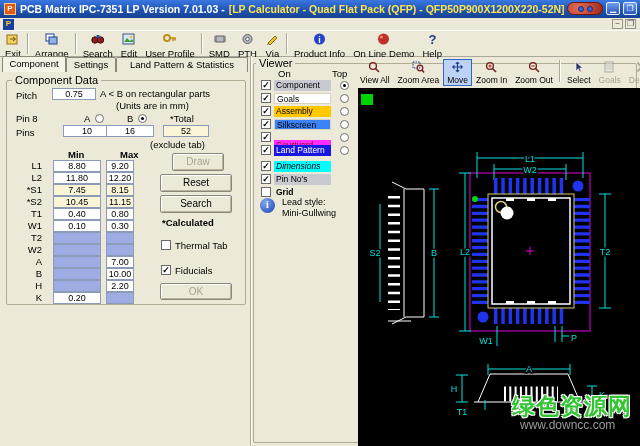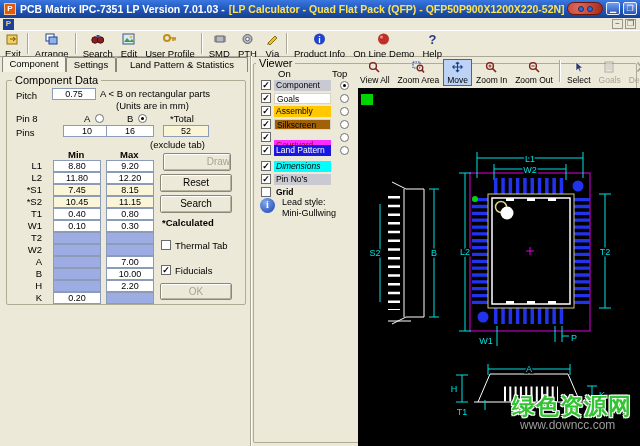--- a/index.html
+++ b/index.html
@@ -41,21 +41,21 @@
   .groupbox { position:absolute; border:1px solid #b0ac94; border-radius:2px; }
   .group-label { position:absolute; background:#ece9d8; padding:0 3px; font-size:11px; z-index:2; }
 
   .lbl { position:absolute; font-size:9.5px; white-space:nowrap; }
   .lbl.b { font-weight:bold; }
   .field { position:absolute; height:12px; background:#fff; border:1px solid #8c9cb8; font-size:9px; line-height:10px; text-align:center; }
   .field.calc { background:#fbf5d8; }
   .field.off  { background:#9dace2; }
 
   .cmin { left:53px; width:48px; }
-  .cmax { left:106px; width:48px;text-align:center; }
+  .cmax { left:106px; width:28px;text-align:center; }
   .rlab { left:8px; width:34px; text-align:right; }
   .r0{top:160px}.r1{top:172px}.r2{top:184px}.r3{top:196px}.r4{top:208px}.r5{top:220px}
   .r6{top:232px}.r7{top:244px}.r8{top:256px}.r9{top:268px}.r10{top:280px}.r11{top:292px}
 
   .btn { position:absolute; background:#ece9d8; border:1px solid #8a877a; border-radius:2px;
     box-shadow:inset 1px 1px 0 #fff, inset -1px -1px 0 #b8b4a0; font-size:10px; text-align:center; }
   .btn.disabled { color:#a8a494; }
 
   .cb { position:absolute; width:10px; height:10px; background:#fff; border:1px solid #6a6a6a; font-size:9px; line-height:9px; text-align:center; }
   .cb.checked::after { content:"✓"; font-weight:bold; }
@@ -265,21 +265,21 @@
   <div class="field cmax r9">10.00</div>
 
   <div class="lbl rlab r10">H</div>
   <div class="field off cmin r10"></div>
   <div class="field cmax r10">2.20</div>
 
   <div class="lbl rlab r11">K</div>
   <div class="field cmin r11">0.20</div>
   <div class="field off cmax r11"></div>
 
-  <div class="btn disabled" style="left:163px;top:153px;width:68px;height:18px;line-height:16px;text-align:right;">Draw</div>
+  <div class="btn disabled" style="left:172px;top:153px;width:52px;height:18px;line-height:16px;">Draw</div>
   <div class="btn" style="left:160px;top:174px;width:72px;height:18px;line-height:16px;">Reset</div>
   <div class="btn" style="left:160px;top:195px;width:72px;height:18px;line-height:16px;">Search</div>
   <div class="lbl b" style="left:162px;top:217px;">*Calculated</div>
 
   <div class="cb" style="left:161px;top:240px;"></div>
   <div class="lbl" style="left:175px;top:240px;">Thermal Tab</div>
   <div class="cb checked" style="left:161px;top:265px;"></div>
   <div class="lbl" style="left:175px;top:265px;">Fiducials</div>
   <div class="btn disabled" style="left:160px;top:283px;width:72px;height:17px;line-height:15px;">OK</div>
 
@@ -299,21 +299,21 @@
     <div class="chip" style="top:93px;background:#ffffff;border:1px solid #d8d4c0;">Goals</div>
     <div class="radio" style="left:340px;top:94px;"></div>
   </div>
   <div class="layer-row">
     <div class="cb checked" style="left:261px;top:106px;"></div>
     <div class="chip" style="top:106px;background:#ffc800;">Assembly</div>
     <div class="radio" style="left:340px;top:107px;"></div>
   </div>
   <div class="layer-row">
     <div class="cb checked" style="left:261px;top:119px;"></div>
-    <div class="chip" style="top:119px;background:#a16207;border:1px solid #d8d4c0;">Silkscreen</div>
+    <div class="chip" style="top:119px;background:#3b82f6;border:1px solid #d8d4c0;">Silkscreen</div>
     <div class="radio" style="left:340px;top:120px;"></div>
   </div>
   <div class="layer-row">
     <div class="cb checked" style="left:261px;top:132px;"></div>
     <div class="chip" style="top:140px;background:#ff2bff;color:#8c1414;">Courtyard</div>
     <div class="radio" style="left:340px;top:133px;"></div>
   </div>
   <div class="layer-row">
     <div class="cb checked" style="left:261px;top:145px;"></div>
     <div class="chip" style="top:145px;background:#1717e0;color:#fff;">Land Pattern</div>

